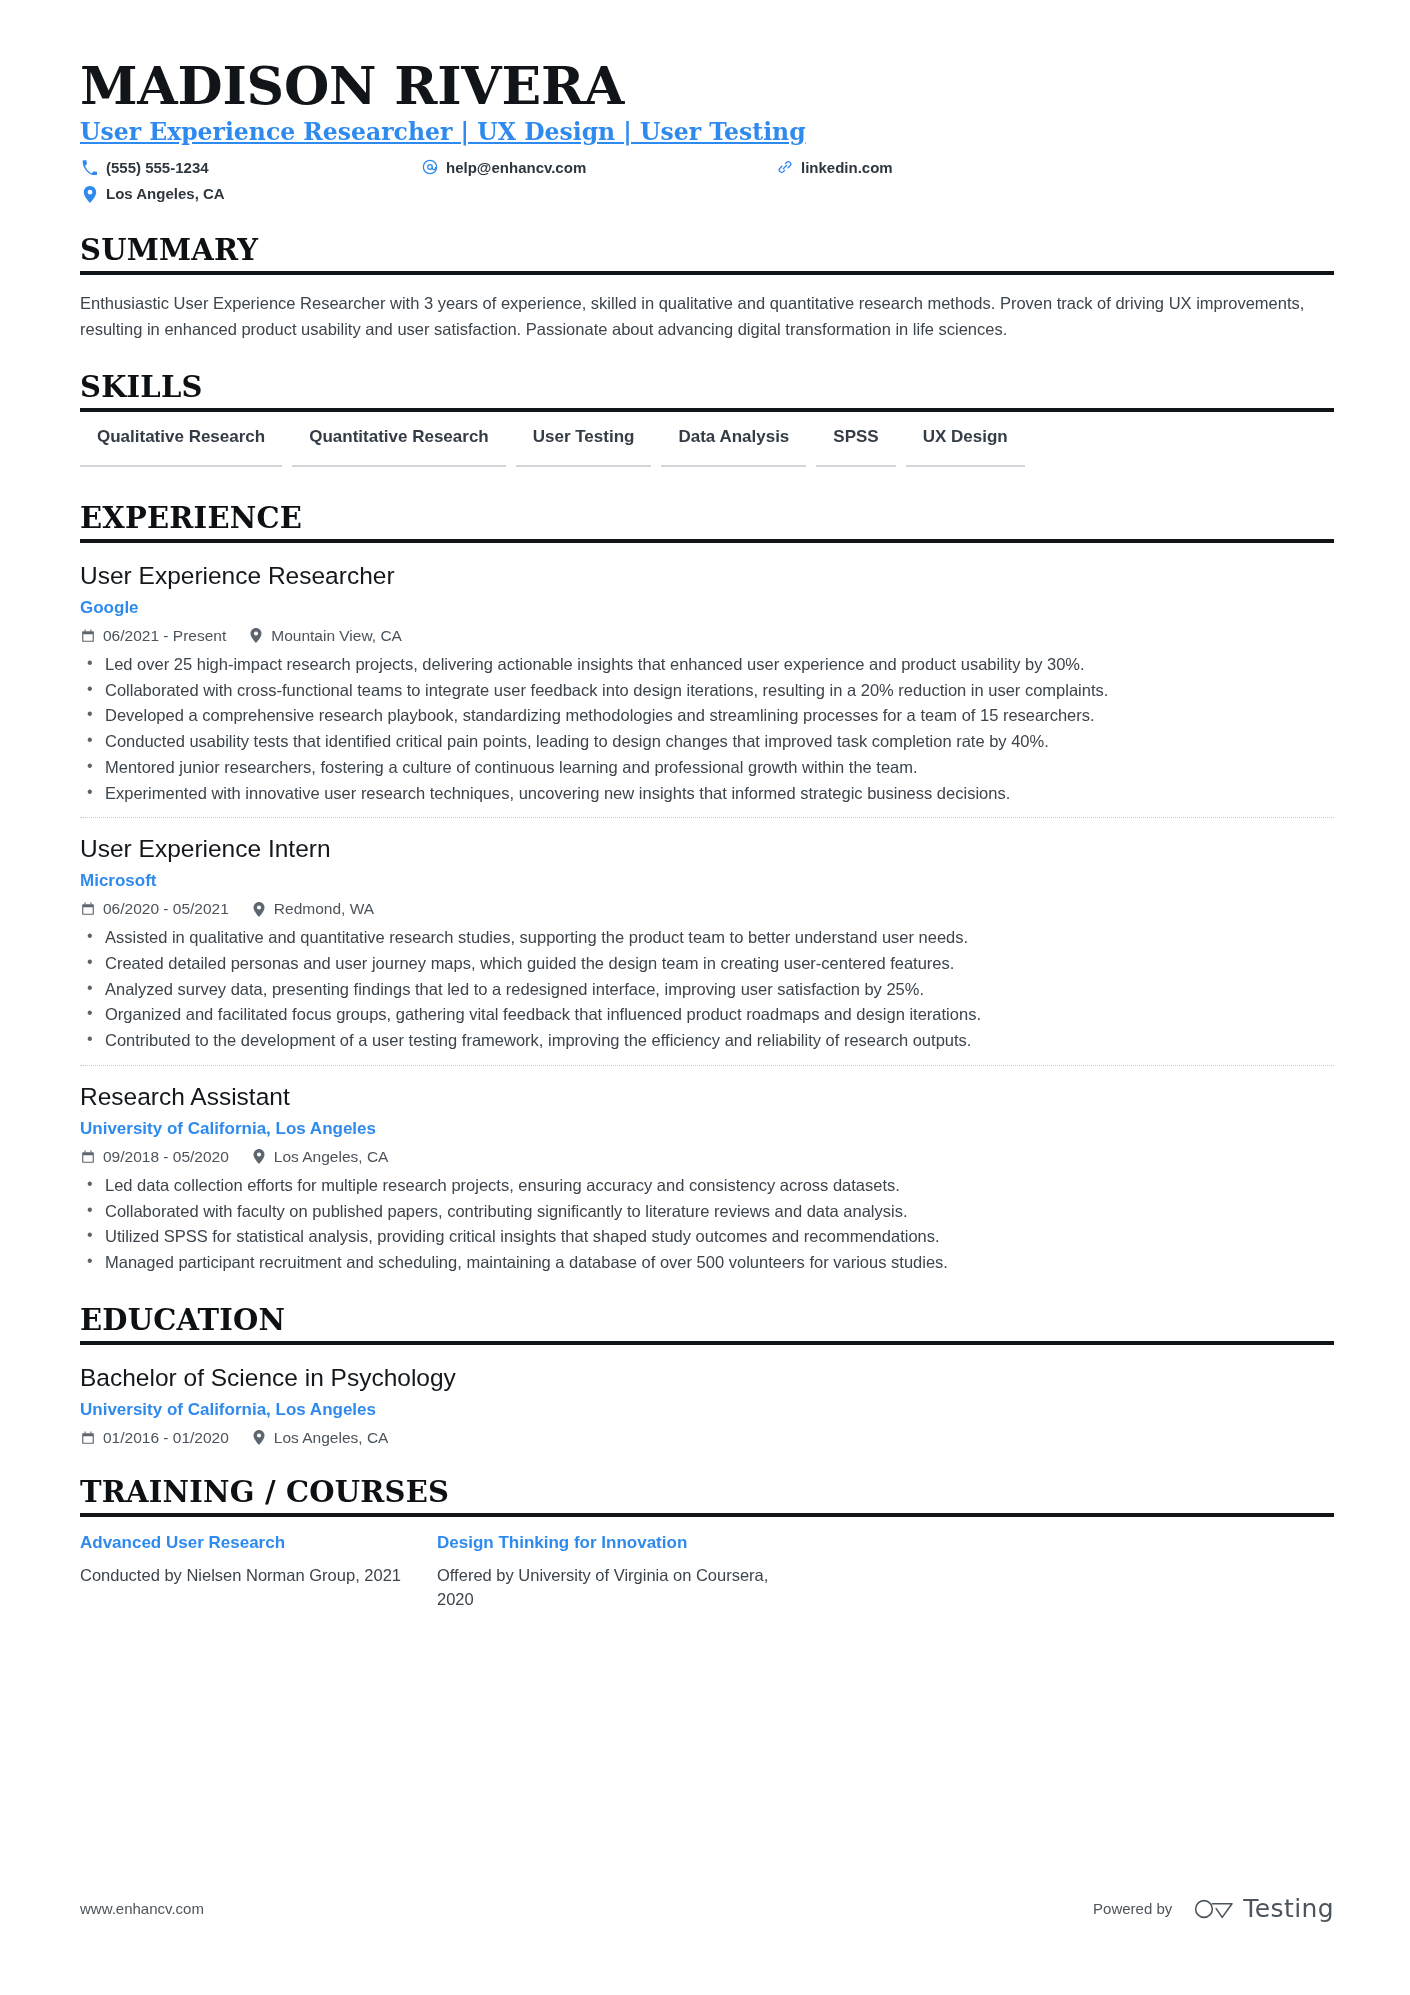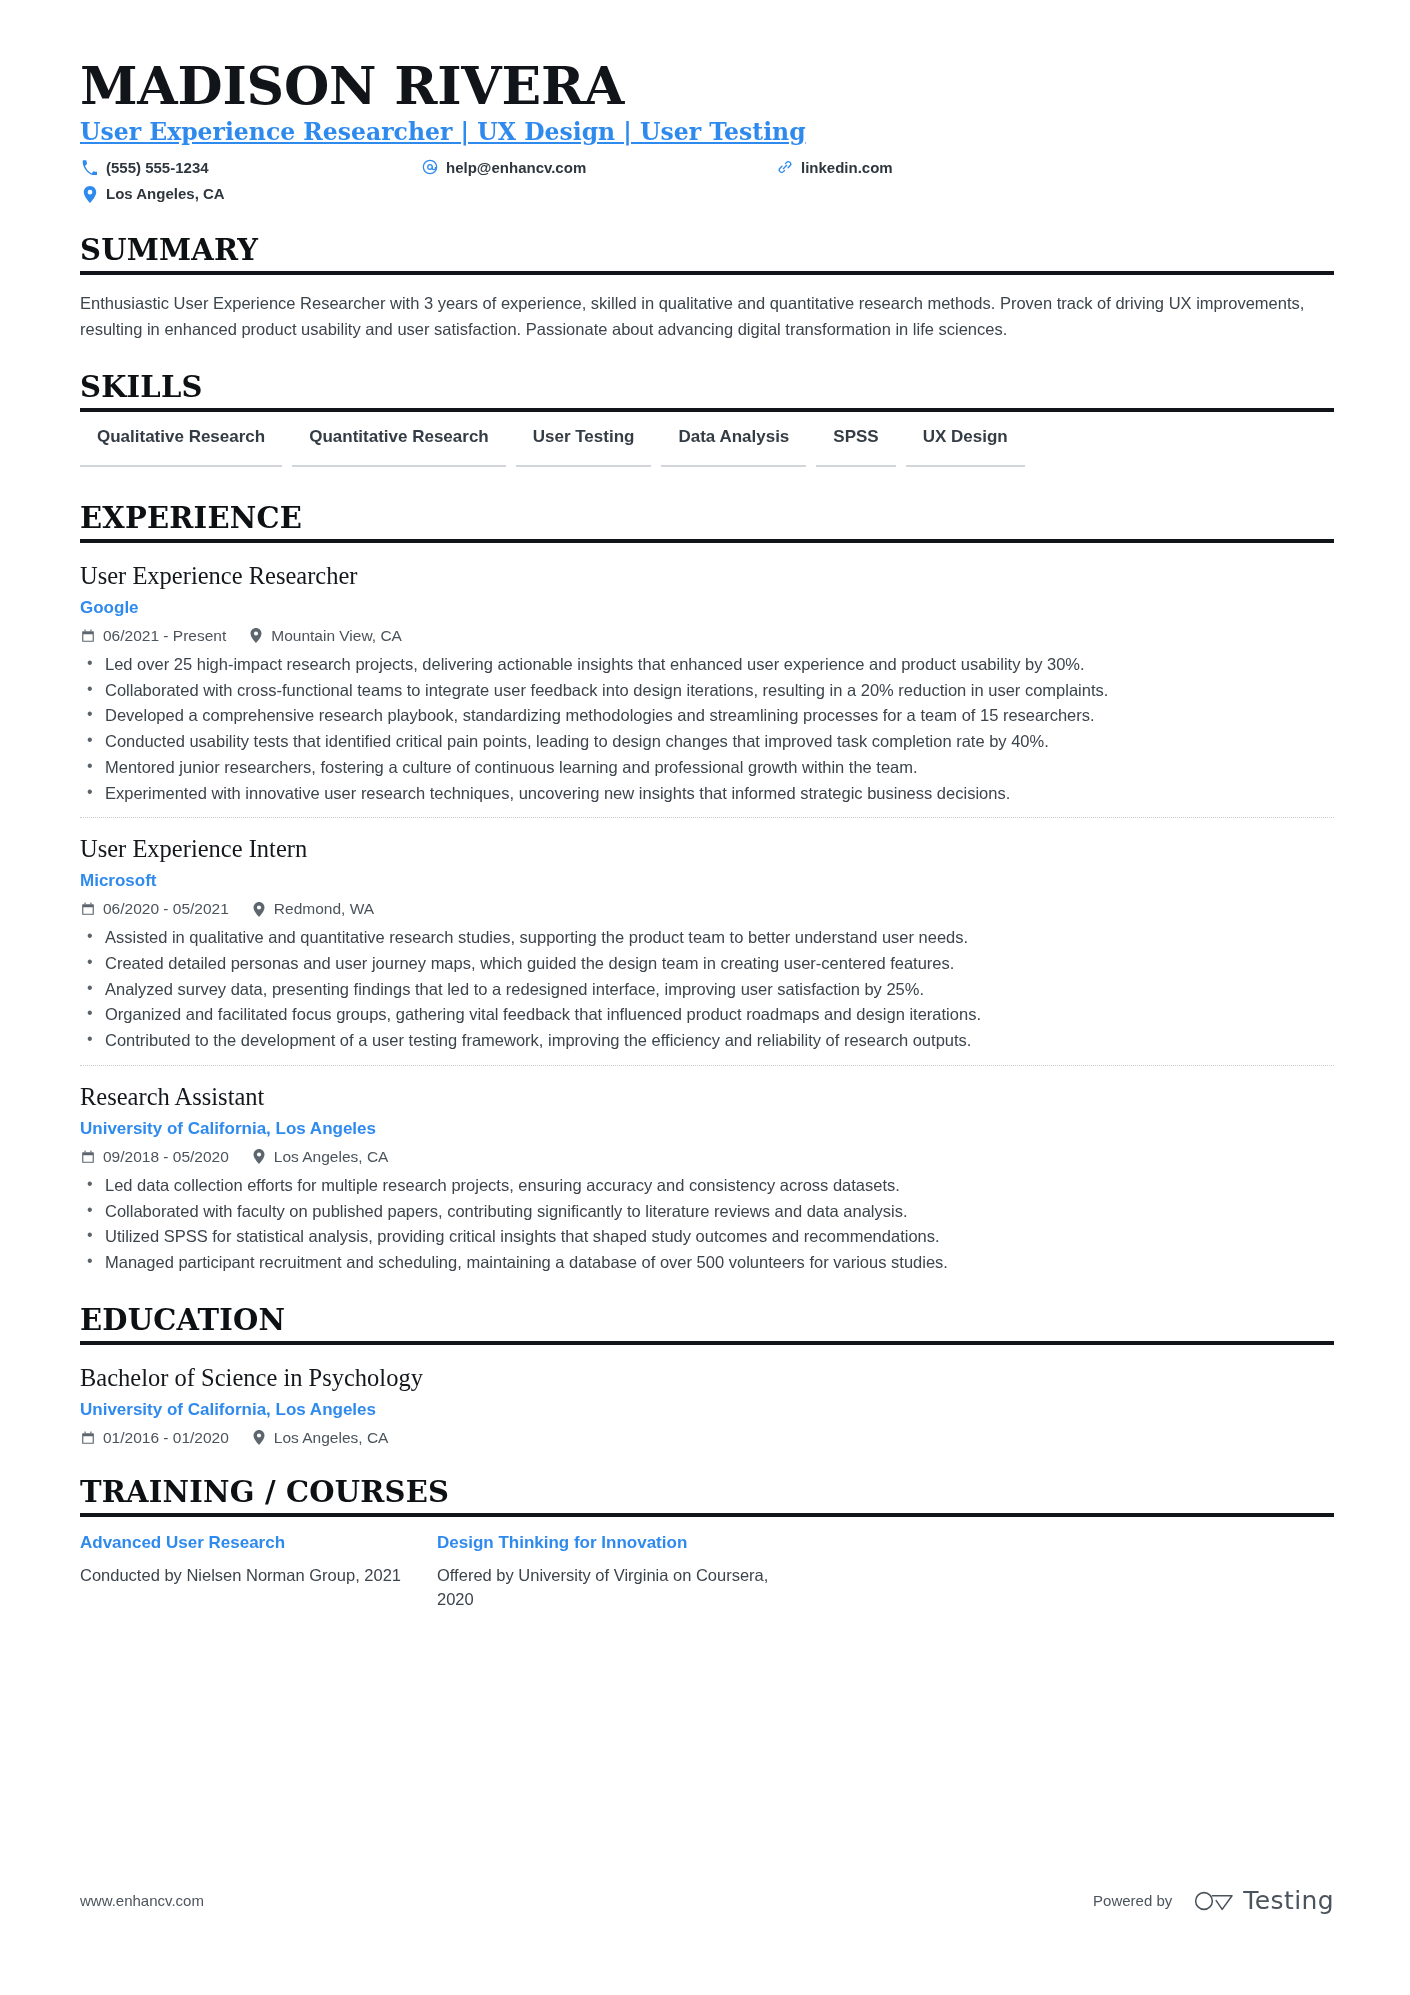--- a/index.html
+++ b/index.html
@@ -120,21 +120,21 @@
 
   
   .entry { padding-top: 2px; }
   .entry + .entry {
     margin-top: 12px;
     padding-top: 15px;
     border-top: 1.5px dotted #c8ccd1;
   }
 
   .entry-title {
-    font-family: Liberation Serif, serif;
+    font-family: Liberation Sans, sans-serif;
     font-weight: 400;
     font-size: 24.5px;
     color: #14181c;
     line-height: 1.3;
   }
   .entry-org {
     font-size: 17px;
     font-weight: 700;
     color: #2f8aee;
     margin-top: 5px;
@@ -207,21 +207,21 @@
     line-height: 1.5;
     color: #3c444c;
     margin-top: 8px;
   }
 
   
   .footer {
     position: absolute;
     left: 80px;
     right: 76px;
-    bottom: 80px;
+    bottom: 72px;
     display: flex;
     align-items: center;
     justify-content: space-between;
   }
   .footer-url {
     font-size: 15px;
     color: #4c545c;
   }
   .footer-brand {
     display: flex;

